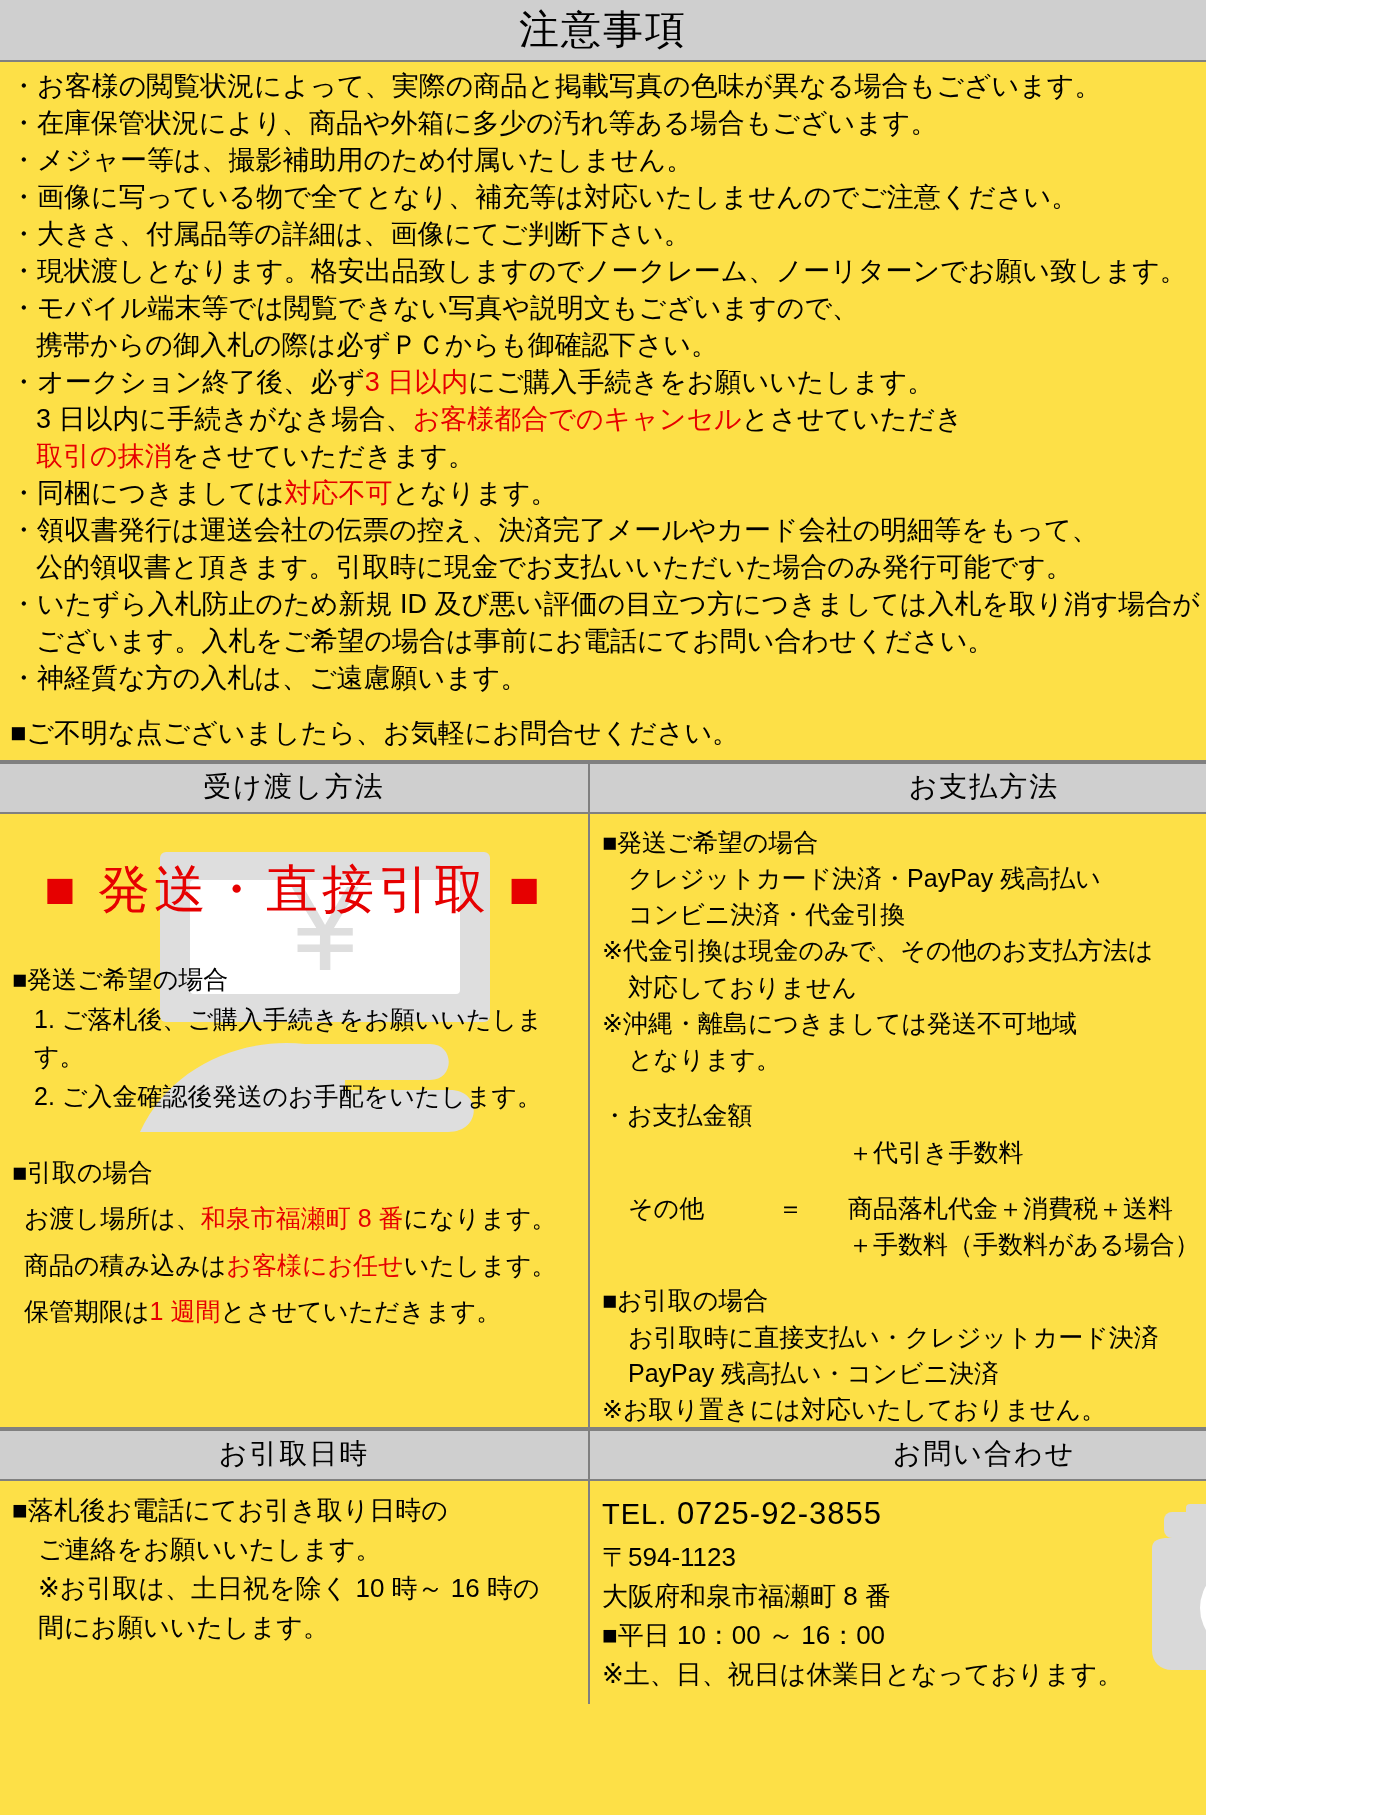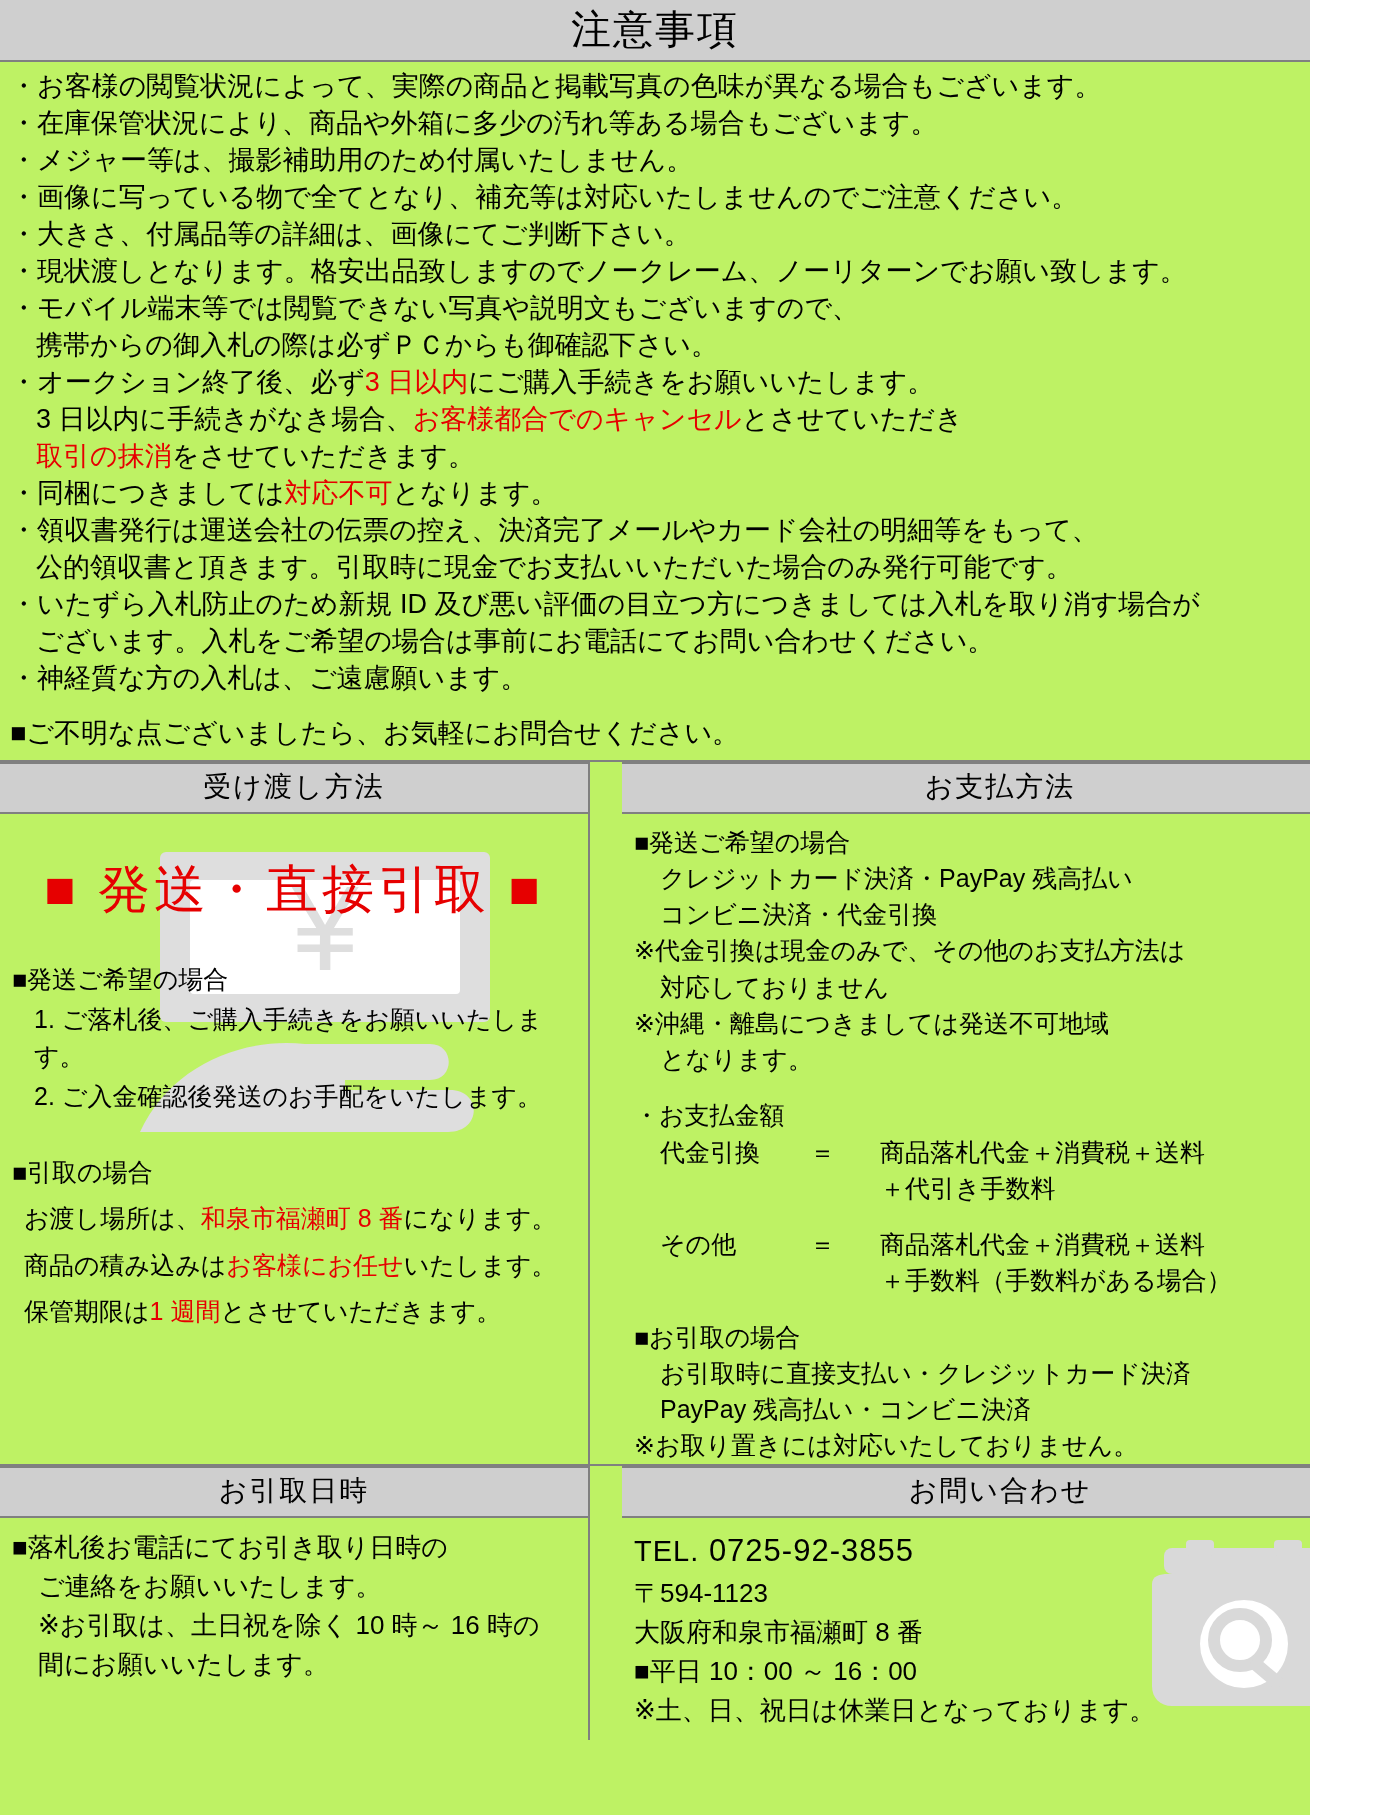--- a/index.html
+++ b/index.html
@@ -5,26 +5,26 @@
   html, body {
     margin: 0;
     padding: 0;
     background: #ffffff;
   }
   body {
     font-family: "Liberation Sans", "DejaVu Sans", sans-serif;
     color: #000000;
   }
   .page {
-    width: 1310px;
+    width: 1206px;
     height: 1815px;
     position: relative;
     box-sizing: border-box;
     overflow: hidden;
-    background: #bef264;
+    background: #fde047;
   }
 
   
   .bar {
     background: #cfcfcf;
     text-align: center;
     font-size: 40px;
     line-height: 1.15;
     padding: 6px 0 8px 0;
     letter-spacing: 2px;
@@ -56,21 +56,20 @@
     grid-template-columns: 590px 788px;
     border-top: 2px solid #808080;
   }
   .cell {
     border-right: 2px solid #808080;
     box-sizing: border-box;
     position: relative;
   }
   .cell.last {
     border-right: none;
-    margin-left: 32px;
   }
   .cellbar {
     background: #cfcfcf;
     text-align: center;
     font-size: 28px;
     padding: 4px 0 6px 0;
     border-bottom: 2px solid #808080;
     border-top: 2px solid #808080;
     letter-spacing: 2px;
   }
@@ -234,23 +233,20 @@
         <div class="pay-line pay-ind">コンビニ決済・代金引換</div>
         <div class="pay-line">※代金引換は現金のみで、その他のお支払方法は</div>
         <div class="pay-line pay-ind">対応しておりません</div>
         <div class="pay-line">※沖縄・離島につきましては発送不可地域</div>
         <div class="pay-line pay-ind">となります。</div>
 
         <div class="spacer-md"></div>
 
         <div class="pay-line">・お支払金額</div>
         <div class="pay-line pay-ind">
-          <span style="display:inline-block;width:150px">代金引換</span><span style="display:inline-block;width:70px">＝</span><span>商品落札代金＋消費税＋送料</span>
-        </div>
-        <div class="pay-line pay-ind">
           <span style="display:inline-block;width:220px"></span><span>＋代引き手数料</span>
         </div>
         <div class="spacer-md"></div>
         <div class="pay-line pay-ind">
           <span style="display:inline-block;width:150px">その他</span><span style="display:inline-block;width:70px">＝</span><span>商品落札代金＋消費税＋送料</span>
         </div>
         <div class="pay-line pay-ind">
           <span style="display:inline-block;width:220px"></span><span>＋手数料（手数料がある場合）</span>
         </div>
 

